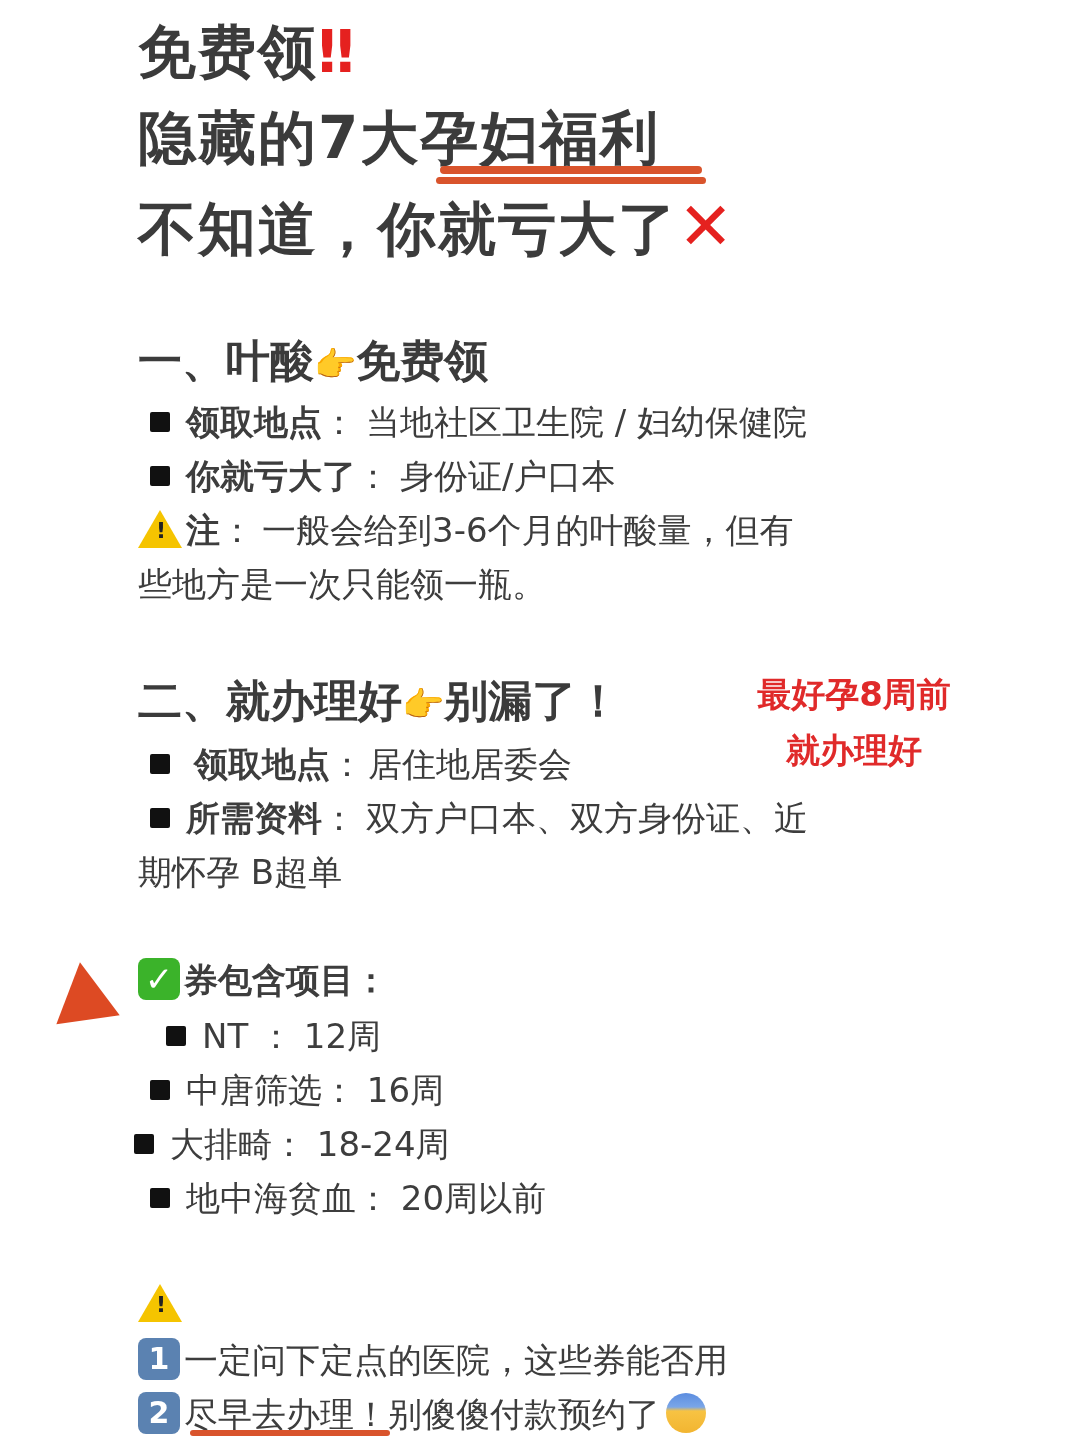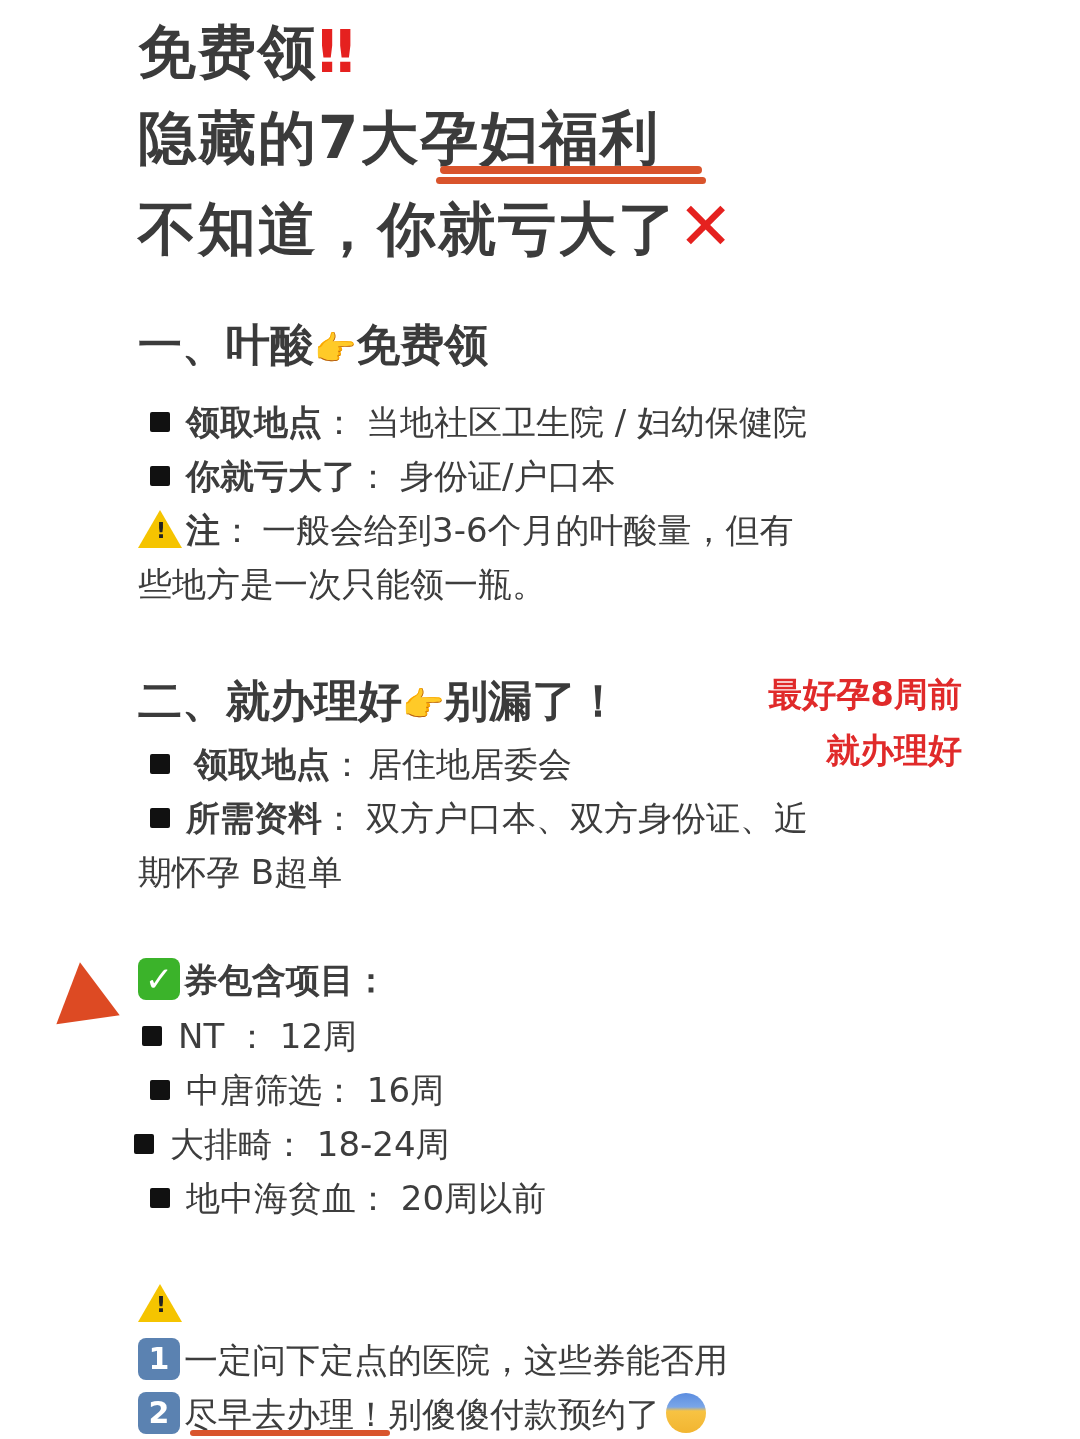--- a/index.html
+++ b/index.html
@@ -6,21 +6,21 @@
   body { width:1080px; height:1439px; background:#ffffff; position:relative; overflow:hidden;
          font-family:"DejaVu Sans", "Liberation Sans", sans-serif; color:#3a3a3a; }
   .abs { position:absolute; white-space:nowrap; }
   .title { font-size:58px; font-weight:bold; color:#3b3b3b; letter-spacing:2px; left:138px; }
   .h2 { font-size:44px; font-weight:bold; color:#3b3b3b; left:138px; }
   .line { font-size:34px; color:#3d3d3d; left:138px; }
   .bold { font-weight:bold; }
   .sq { display:inline-block; width:20px; height:20px; background:#111; border-radius:2px; margin-right:16px; vertical-align:middle; position:relative; top:-3px; }
   .redbang { color:#e5211f; font-weight:900; }
   .redx { color:#e5211f; font-weight:900; font-size:66px; }
-  .note-red { font-size:34px; font-weight:bold; color:#e02a2a; text-align:right; }
+  .note-red { font-size:34px; font-weight:bold; color:#e02a2a; text-align:center; }
   .warn { display:inline-block; width:0; height:0; border-left:22px solid transparent; border-right:22px solid transparent; border-bottom:38px solid #f5c400; position:relative; vertical-align:middle; top:-4px; margin-right:4px; }
   .warn span { position:absolute; left:-4px; top:8px; font-size:22px; font-weight:bold; color:#222; }
   .check { display:inline-block; width:42px; height:42px; background:#3bb32a; border-radius:8px; color:#fff; font-size:34px; text-align:center; line-height:42px; vertical-align:middle; position:relative; top:-4px; margin-right:4px; font-weight:bold; }
   .numkey { display:inline-block; width:42px; height:42px; background:#5b82b1; border-radius:8px; color:#fff; font-size:30px; text-align:center; line-height:42px; vertical-align:middle; position:relative; top:-4px; margin-right:4px; font-weight:bold; }
   .point { display:inline-block; font-size:34px; vertical-align:middle; color:#f2b531; }
   .underline-red { position:absolute; height:8px; background:#d9542c; border-radius:6px; }
   .tri { position:absolute; left:52px; top:962px; width:0; height:0; border-left:32px solid transparent; border-right:32px solid transparent; border-bottom:58px solid #dd4a23; transform:rotate(-8deg); }
   .emoji-face { display:inline-block; width:40px; height:40px; border-radius:50%; background:linear-gradient(#5c8de0 0%, #7aa6e8 35%, #f7c343 45%, #f2b531 100%); vertical-align:middle; position:relative; top:-4px; margin-left:6px; }
 </style>
 </head>
@@ -31,21 +31,21 @@
 </div>
 <div class="abs title" style="top:100px;">
   <span>隐藏的7大</span><span>孕妇福利</span>
 </div>
 <div class="underline-red" style="left:440px; top:166px; width:262px;"></div>
 <div class="underline-red" style="left:436px; top:177px; width:270px; height:7px;"></div>
 <div class="abs title" style="top:188px;">
   <span>不知道，你就亏大了</span><span class="redx">✕</span>
 </div>
 
-<div class="abs h2" style="top:316px;">
+<div class="abs h2" style="top:332px;">
   <span>一、叶酸</span><span class="point">👉</span><span>免费领</span>
 </div>
 <div class="abs line" style="top:400px; left:150px;">
   <span class="sq"></span><span class="bold">领取地点</span><span>：</span><span style="margin-left:10px;">当地社区卫生院 / 妇幼保健院</span>
 </div>
 <div class="abs line" style="top:454px; left:150px;">
   <span class="sq"></span><span class="bold">你就亏大了</span><span>：</span><span style="margin-left:10px;">身份证/户口本</span>
 </div>
 <div class="abs line" style="top:508px;">
   <span class="warn"><span>!</span></span><span class="bold">注</span><span>：</span><span style="margin-left:8px;">一般会给到3-6个月的叶酸量，但有</span>
@@ -63,21 +63,21 @@
 </div>
 <div class="abs line" style="top:796px; left:150px;text-align:center;">
   <span class="sq"></span><span class="bold">所需资料</span><span>：</span><span style="margin-left:10px;">双方户口本、双方身份证、近</span>
 </div>
 <div class="abs line" style="top:850px;">期怀孕 B超单</div>
 
 <div class="tri"></div>
 <div class="abs line bold" style="top:958px;">
   <span class="check">✓</span><span>券包含项目：</span>
 </div>
-<div class="abs line" style="top:1014px; left:142px;">
+<div class="abs line" style="top:1014px; left:166px;">
   <span class="sq"></span><span>NT</span><span> ： </span><span>12周</span>
 </div>
 <div class="abs line" style="top:1068px; left:150px;">
   <span class="sq"></span><span>中唐筛选</span><span>： </span><span>16周</span>
 </div>
 <div class="abs line" style="top:1122px; left:134px;">
   <span class="sq"></span><span>大排畸</span><span>： </span><span>18-24周</span>
 </div>
 <div class="abs line" style="top:1176px; left:150px;">
   <span class="sq"></span><span>地中海贫血</span><span>： </span><span>20周以前</span>

